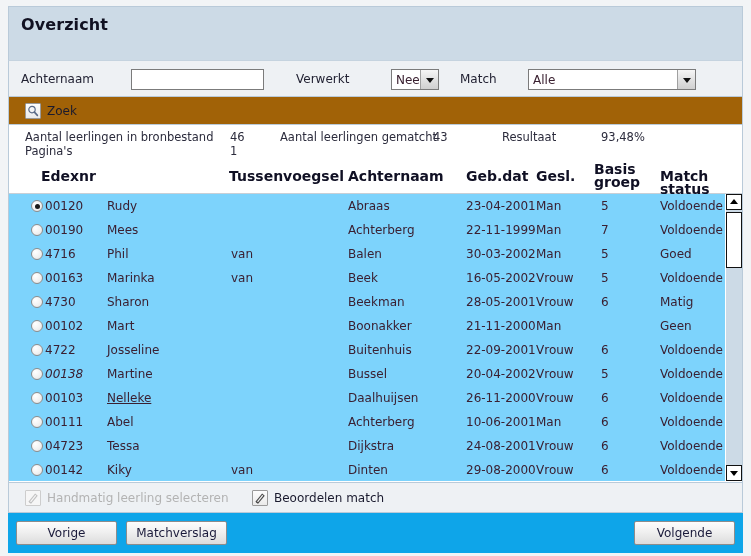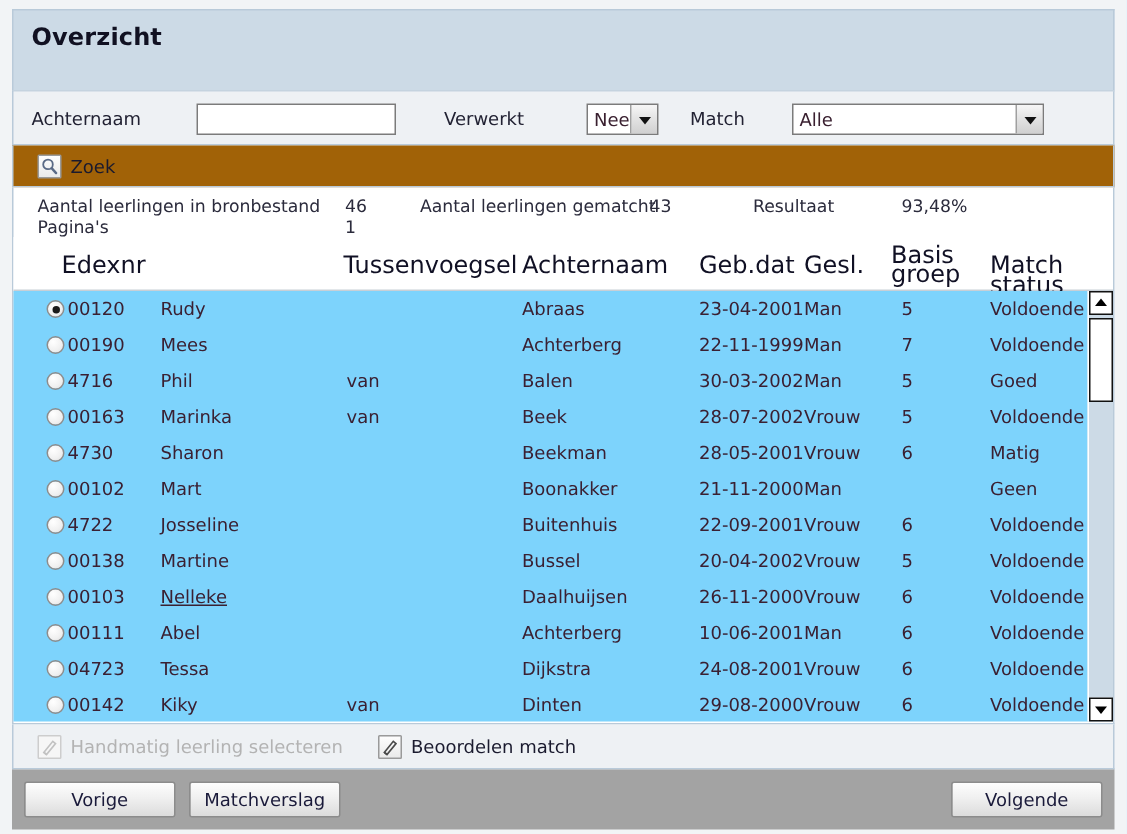--- a/index.html
+++ b/index.html
@@ -190,22 +190,22 @@
     position: absolute;
     left: 0; top: 0;
     width: 733px;
     height: 36px;
     background: #ffffff;
     border-bottom: 1px solid #c8cfd6;
     box-sizing: border-box;
   }
   .th {
     position: absolute;
-    font-size: 16px;
-    font-weight: normal;
+    font-size: 14px;
+    font-weight: bold;
     color: #101024;
     line-height: 13px;
   }
   .grid-body {
     position: absolute;
     left: 0;
     top: 36px;
     width: 733px;
     height: 287px;
     overflow: hidden;
@@ -300,21 +300,21 @@
     box-sizing: border-box;
   }
 
   
   .footer {
     position: absolute;
     left: 8px;
     top: 513px;
     width: 735px;
     height: 40px;
-    background: #a3a3a3;
+    background: #0ea5e9;
     box-sizing: border-box;
   }
   .btn {
     position: absolute;
     top: 8px;
     height: 24px;
     background: linear-gradient(to bottom, #fdfdfd 0%, #f0f0f0 45%, #dcdcdc 100%);
     border: 1px solid #8c8c8c;
     border-radius: 2px;
     font-family: "DejaVu Sans", "Liberation Sans", sans-serif;
@@ -433,21 +433,21 @@
           <span class="cell" style="left: 527px;">Man</span>
           <span class="cell" style="left: 592px;">5</span>
           <span class="cell" style="left: 651px;">Goed</span>
         </div>
         <div class="row">
           <span class="radio"></span>
           <span class="cell" style="left: 36px;">00163</span>
           <span class="cell" style="left: 98px;">Marinka</span>
           <span class="cell" style="left: 222px;">van</span>
           <span class="cell" style="left: 339px;">Beek</span>
-          <span class="cell" style="left: 457px;">28-07-2002</span>
+          <span class="cell" style="left: 457px;">16-05-2002</span>
           <span class="cell" style="left: 527px;">Vrouw</span>
           <span class="cell" style="left: 592px;">5</span>
           <span class="cell" style="left: 651px;">Voldoende</span>
         </div>
         <div class="row">
           <span class="radio"></span>
           <span class="cell" style="left: 36px;">4730</span>
           <span class="cell" style="left: 98px;">Sharon</span>
           <span class="cell" style="left: 222px;"></span>
           <span class="cell" style="left: 339px;">Beekman</span>
@@ -473,21 +473,21 @@
           <span class="cell" style="left: 98px;">Josseline</span>
           <span class="cell" style="left: 222px;"></span>
           <span class="cell" style="left: 339px;">Buitenhuis</span>
           <span class="cell" style="left: 457px;">22-09-2001</span>
           <span class="cell" style="left: 527px;">Vrouw</span>
           <span class="cell" style="left: 592px;">6</span>
           <span class="cell" style="left: 651px;">Voldoende</span>
         </div>
         <div class="row">
           <span class="radio"></span>
-          <span class="cell" style="left: 36px;">00138</span>
+          <span class="cell" style="left: 36px; font-style: italic;">00138</span>
           <span class="cell" style="left: 98px;">Martine</span>
           <span class="cell" style="left: 222px;"></span>
           <span class="cell" style="left: 339px;">Bussel</span>
           <span class="cell" style="left: 457px;">20-04-2002</span>
           <span class="cell" style="left: 527px;">Vrouw</span>
           <span class="cell" style="left: 592px;">5</span>
           <span class="cell" style="left: 651px;">Voldoende</span>
         </div>
         <div class="row">
           <span class="radio"></span>

